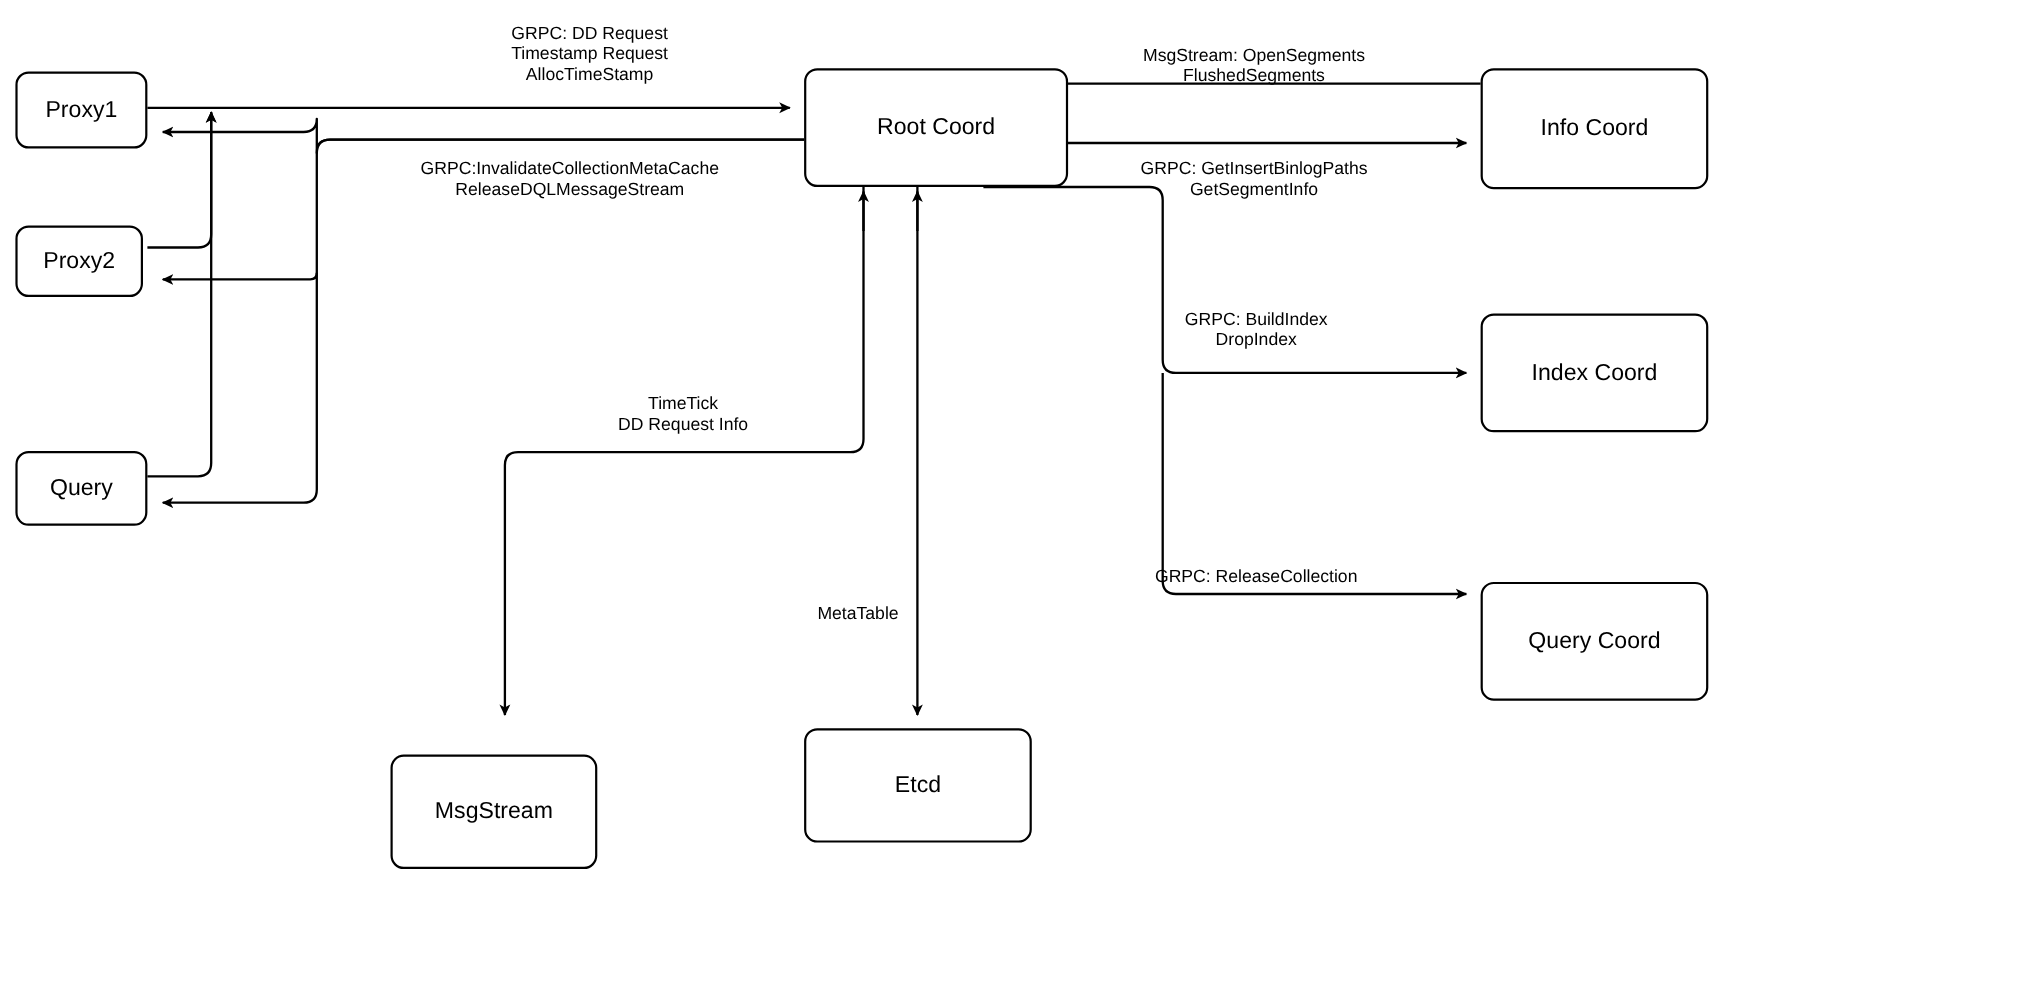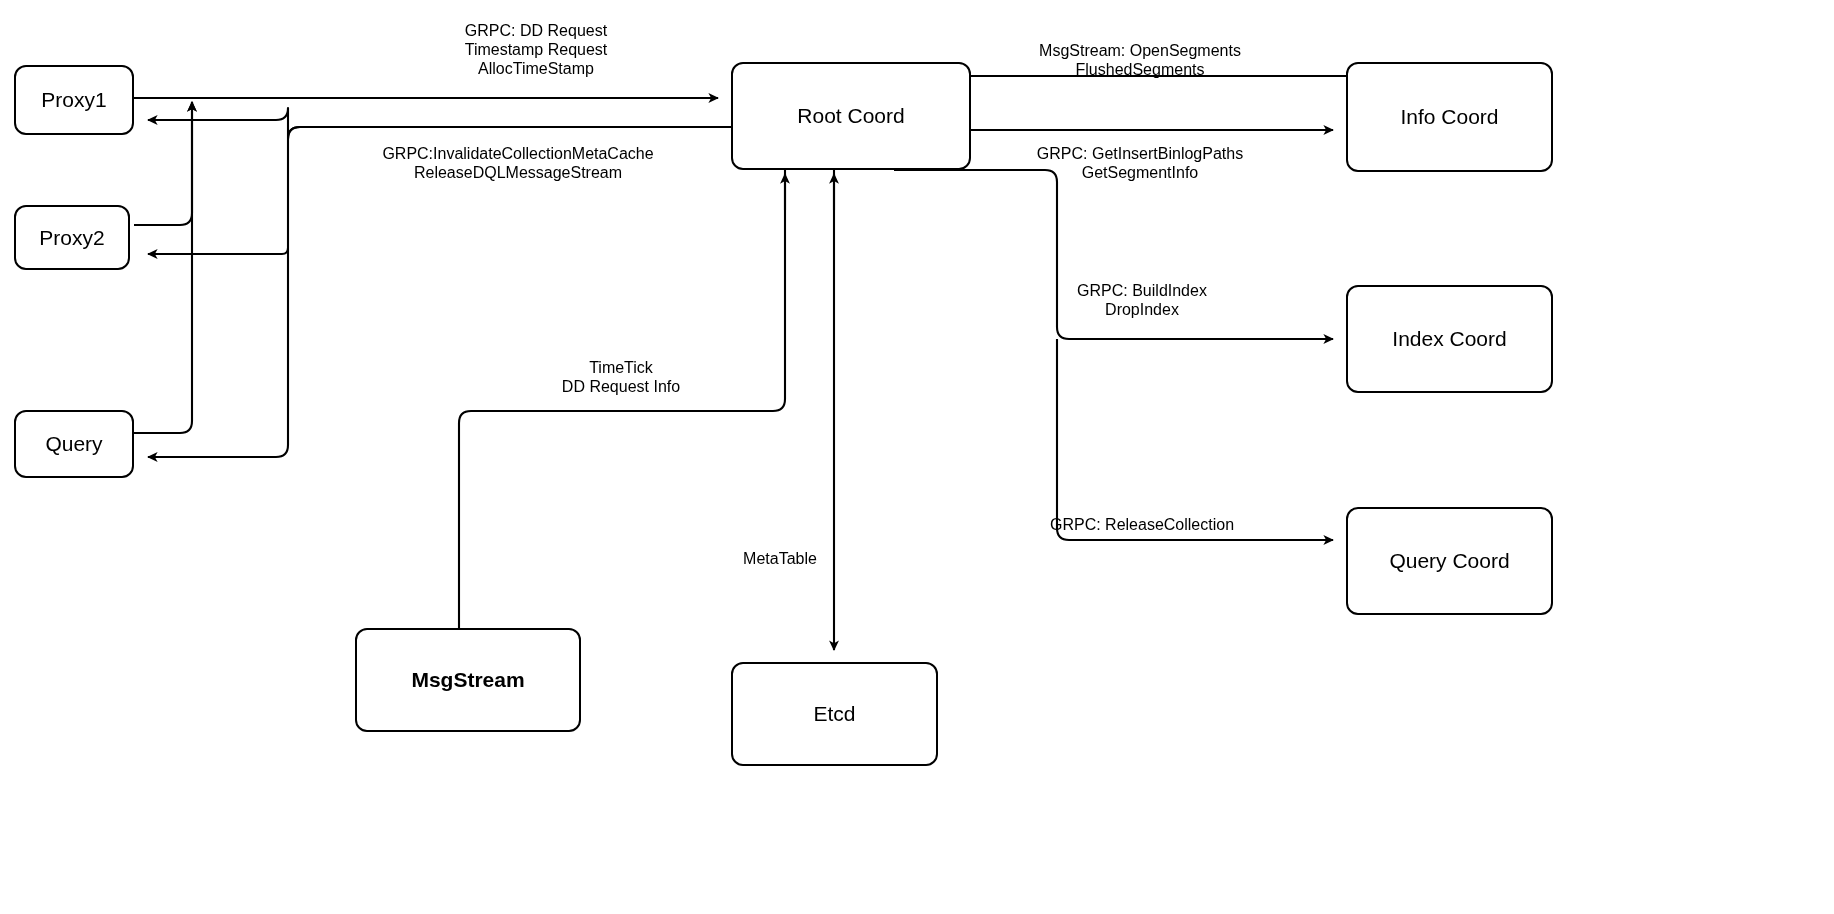--- a/index.html
+++ b/index.html
@@ -110,25 +110,25 @@
   </div>
 
   <div class="node" style="left:1346px; top:62px; width:207px; height:110px;">
     <span class="node-label">Info Coord</span>
   </div>
 
   <div class="node" style="left:1346px; top:285px; width:207px; height:108px;">
     <span class="node-label">Index Coord</span>
   </div>
 
-  <div class="node" style="left:1346px; top:507px; width:207px; height:108px;">
+  <div class="node" style="left:1346px; top:529px; width:207px; height:108px;">
     <span class="node-label">Query Coord</span>
   </div>
 
-  <div class="node" style="left:355px; top:628px; width:226px; height:104px;font-weight:bold;">
+  <div class="node" style="left:355px; top:686px; width:188px; height:104px;">
     <span class="node-label">MsgStream</span>
   </div>
 
   <div class="node" style="left:731px; top:662px; width:207px; height:104px;">
     <span class="node-label">Etcd</span>
   </div>
 
   <div class="edge-label el-center" style="left:336px; top:22px; width:400px;">GRPC: DD Request
 Timestamp Request
 AllocTimeStamp</div>

